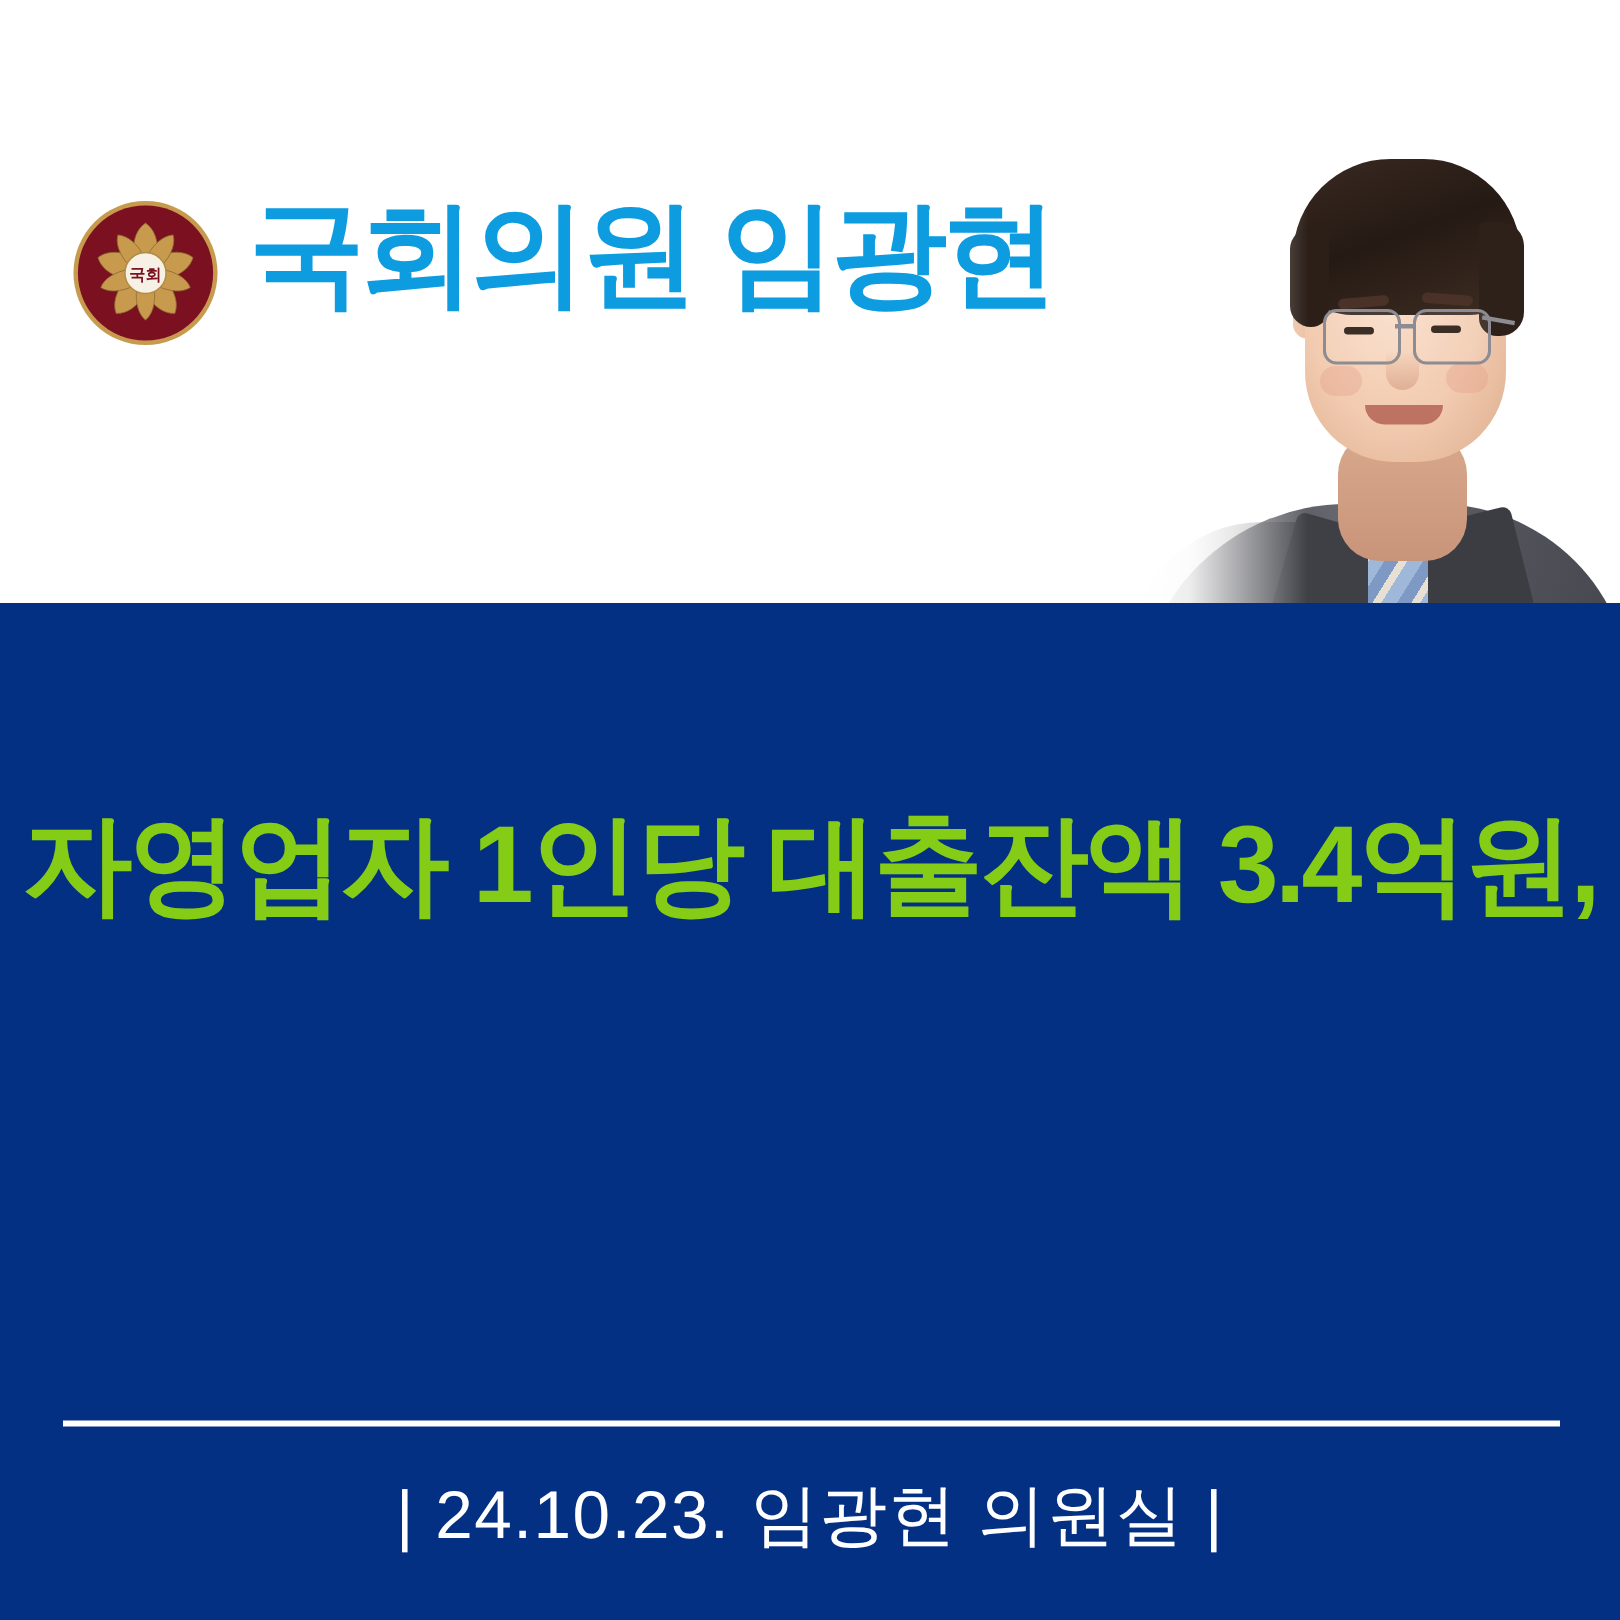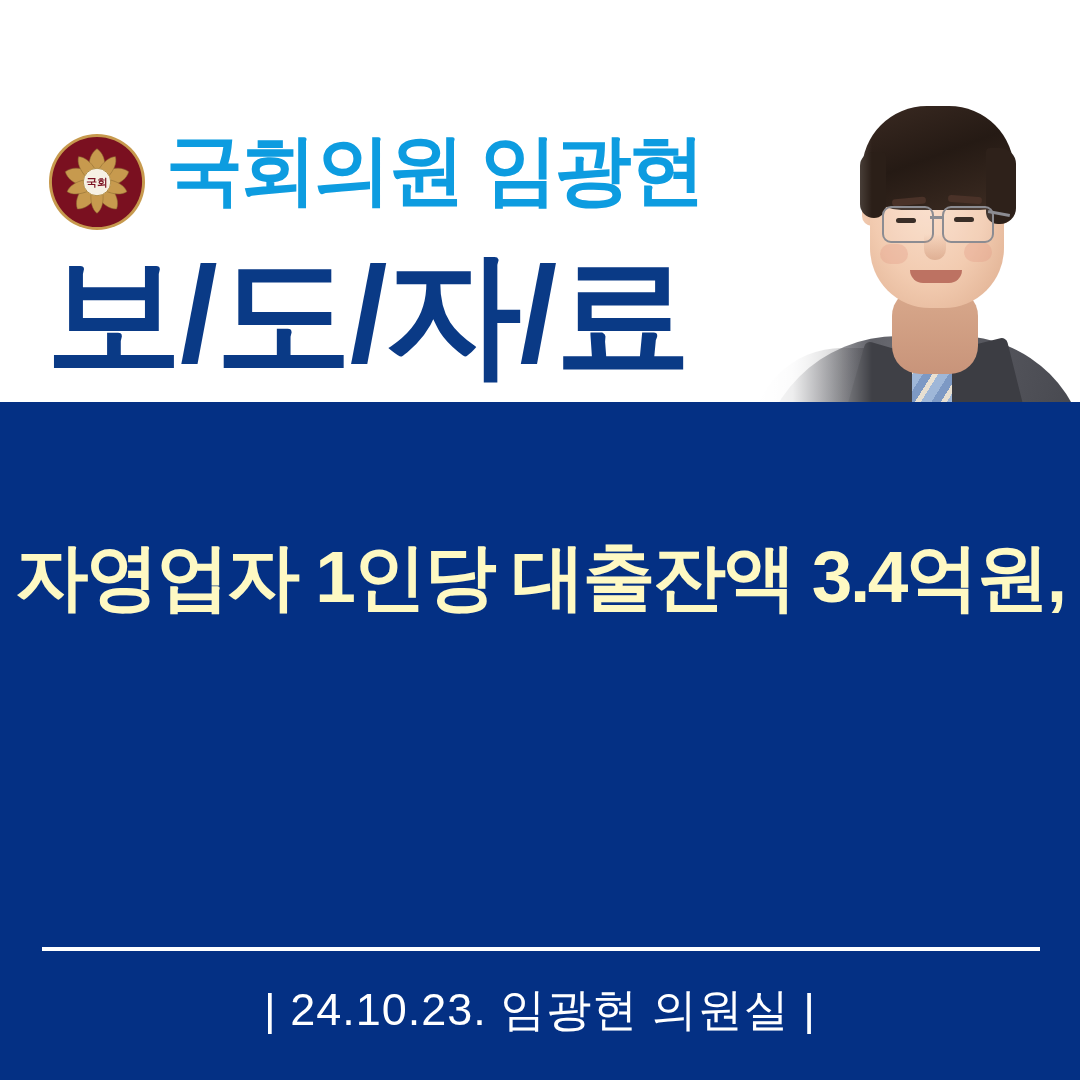--- a/index.html
+++ b/index.html
@@ -272,21 +272,21 @@
     width: 1080px;
     height: 678px;
     background: #043084;
   }
 
   .headline {
     position: absolute;
     left: 0; top: 112px;
     width: 1080px;
     text-align: center;
-    color: #fef9c3;
+    color: #84cc16;
     font-size: 73px;
     font-weight: 700;
     line-height: 125px;
     letter-spacing: -2.5px;
   }
   .headline .hl-row { display: block; white-space: nowrap; }
 
   .divider {
     position: absolute;
     left: 42px;
@@ -384,21 +384,20 @@
             </g>
           </g>
         </g>
         <circle cx="50" cy="50" r="14" fill="#F6F1E4" stroke="#b08c44" stroke-width="1"></circle>
         <text x="50" y="54.5" text-anchor="middle" font-family="'Liberation Sans', sans-serif" font-size="11" font-weight="700" fill="#7A1020">국회</text>
       </svg>
     </div>
 
     <div class="brand-line">국회의원 임광현</div>
 
-    <div class="bodo-line">보/도/자/료</div>
   </div>
 
   <div class="body-zone">
 
     <div class="headline">
       <span class="hl-row">자영업자 1인당 대출잔액 3.4억원,</span>
     </div>
 
     <div class="divider"></div>
 

